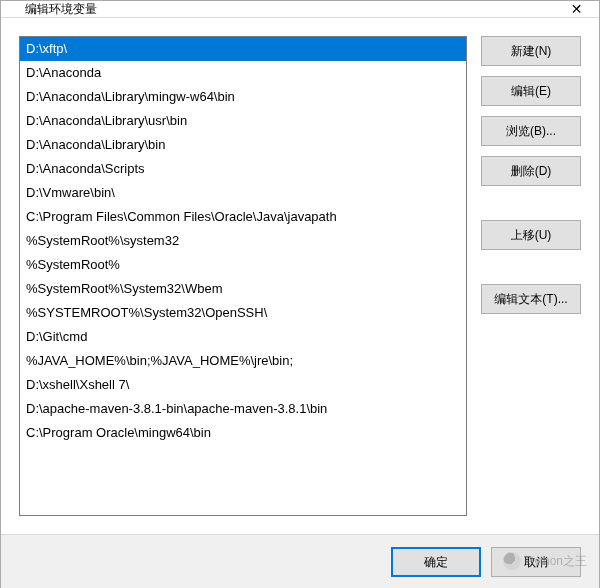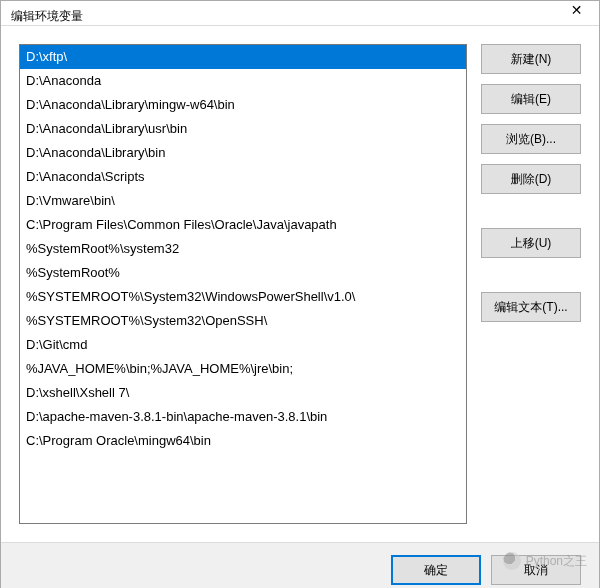--- a/index.html
+++ b/index.html
@@ -15,25 +15,25 @@
   }
   .window {
     background: #ffffff;
     border: 1px solid #aaaaaa;
     width: 600px;
     height: 588px;
     display: flex;
     flex-direction: column;
   }
   .titlebar {
-    height: 25px;
+    height: 17px;
     display: flex;
-    align-items: flex-end;
+    align-items: center;
     justify-content: space-between;
-    padding: 0 0 0 10px;
+    padding: 0 0 0 24px;
     background: #ffffff;
     border-bottom: 1px solid #dcdcdc;
   }
   .titlebar-title { font-size: 12px; color: #000; }
   .titlebar-close {
     width: 45px;
     height: 30px;
     display: flex;
     align-items: center;
     justify-content: center;
@@ -127,21 +127,21 @@
           <div class="list-item selected">D:\xftp\</div>
           <div class="list-item">D:\Anaconda</div>
           <div class="list-item">D:\Anaconda\Library\mingw-w64\bin</div>
           <div class="list-item">D:\Anaconda\Library\usr\bin</div>
           <div class="list-item">D:\Anaconda\Library\bin</div>
           <div class="list-item">D:\Anaconda\Scripts</div>
           <div class="list-item">D:\Vmware\bin\</div>
           <div class="list-item">C:\Program Files\Common Files\Oracle\Java\javapath</div>
           <div class="list-item">%SystemRoot%\system32</div>
           <div class="list-item">%SystemRoot%</div>
-          <div class="list-item">%SYSTEMROOT%\System32\WindowsPowerShell\v1.0\</div>
+          <div class="list-item">%SystemRoot%\System32\Wbem</div>
           <div class="list-item">%SYSTEMROOT%\System32\OpenSSH\</div>
           <div class="list-item">D:\Git\cmd</div>
           <div class="list-item">%JAVA_HOME%\bin;%JAVA_HOME%\jre\bin;</div>
           <div class="list-item">D:\xshell\Xshell 7\</div>
           <div class="list-item">D:\apache-maven-3.8.1-bin\apache-maven-3.8.1\bin</div>
           <div class="list-item">C:\Program Oracle\mingw64\bin</div>
         </div>
 
       <div class="button-col">
         <div class="btn">新建(N)</div>

